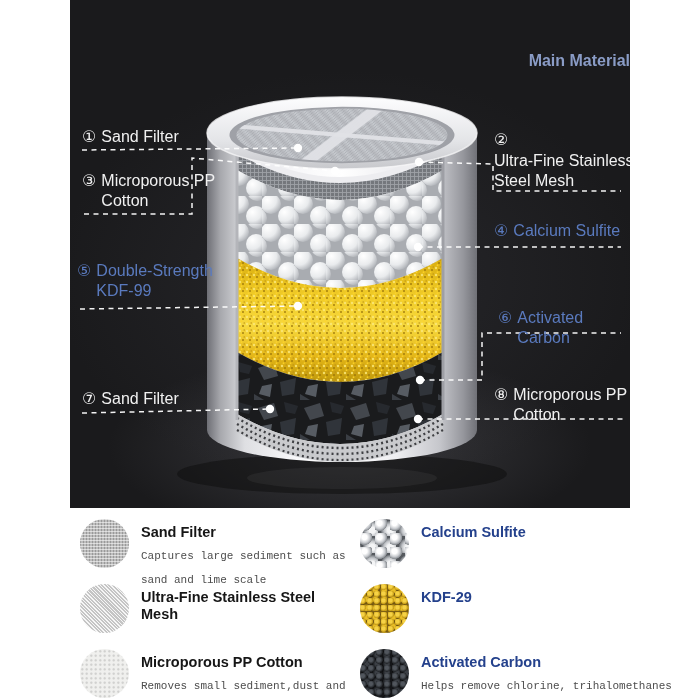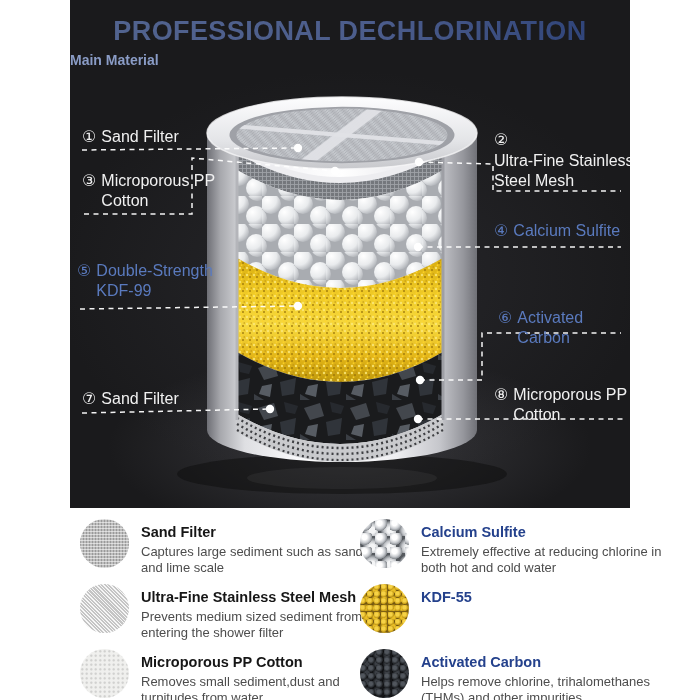--- a/index.html
+++ b/index.html
@@ -18,22 +18,22 @@
     overflow:hidden;
   }
   .hero-title{
     position:absolute;top:16px;left:0;width:100%;text-align:center;
     font-size:27px;font-weight:bold;letter-spacing:.4px;
     background:linear-gradient(90deg,#52648f 0%,#4c5d8c 55%,#2b4076 100%);
     -webkit-background-clip:text;background-clip:text;color:transparent;
     z-index:3;
   }
   .hero-subtitle{
-    position:absolute;top:52px;left:0;width:100%;text-align:left;
-    font-size:14px;font-weight:bold;color:#8a9cc6;z-index:3;
+    position:absolute;top:52px;left:0;width:100%;text-align:right;
+    font-size:16px;font-weight:bold;color:#8a9cc6;z-index:3;
   }
   .hero svg{position:absolute;left:0;top:0;z-index:1;}
   .callout{
     position:absolute;z-index:2;font-size:16px;line-height:20px;
     display:flex;align-items:flex-start;color:#f1f1f1;
   }
   .callout .num{margin-right:5px;flex:0 0 auto;}
   .callout.blue{color:#5a7abe;}
   .callout.num-above{display:block;}
   .callout.num-above .num{display:block;margin:0 0 1px 0;}
@@ -90,28 +90,27 @@
   .sw-carbon{
     background-color:#141518;
     background-image:
       radial-gradient(circle at 35% 35%, #51565d 22%, #25282c 50%, transparent 58%),
       radial-gradient(circle at 70% 64%, #3b3f45 20%, #0e0f11 52%, transparent 60%);
     background-size:8px 8px, 10px 9px;
   }
   .legend-text{padding-top:6px;}
   .legend-title{font-size:14.5px;font-weight:bold;color:#161616;line-height:17px;}
   .legend-col.right .legend-title{color:#24418c;}
-  .legend-desc{font-size:13px;color:#4d4d4d;line-height:16px;margin-top:3px;width:225px;}
+  .legend-desc{font-size:11px;color:#4d4d4d;line-height:24px;margin-top:3px;width:225px;font-family:Liberation Mono, monospace;}
   .legend-col.right .legend-desc{width:255px;}
 </style>
 </head>
 <body>
 
 <div class="hero">
-  <div class="hero-title">PROFESSIONAL DECHLORINATION</div>
   <div class="hero-subtitle">Main Material</div>
 
   <svg width="560" height="508" viewBox="0 0 560 508">
     <defs>
       <linearGradient id="shellG" x1="0" y1="0" x2="1" y2="0">
         <stop offset="0" stop-color="#6e6f75"></stop>
         <stop offset="0.05" stop-color="#a7a8ad"></stop>
         <stop offset="0.14" stop-color="#dedfe2"></stop>
         <stop offset="0.32" stop-color="#f7f7f9"></stop>
         <stop offset="0.5" stop-color="#ffffff"></stop>
@@ -264,43 +263,41 @@
       <div class="swatch sw-sand"></div>
       <div class="legend-text">
         <div class="legend-title">Sand Filter</div>
         <div class="legend-desc">Captures large sediment such as sand and lime scale</div>
       </div>
     </div>
     <div class="legend-item">
       <div class="swatch sw-mesh"></div>
       <div class="legend-text">
         <div class="legend-title">Ultra-Fine Stainless Steel Mesh</div>
-        <div class="legend-desc">Prevents medium sized sediment from entering the shower filter</div>
       </div>
     </div>
     <div class="legend-item">
       <div class="swatch sw-cotton"></div>
       <div class="legend-text">
         <div class="legend-title">Microporous PP Cotton</div>
         <div class="legend-desc">Removes small sediment,dust and turpitudes from water</div>
       </div>
     </div>
   </div>
   <div class="legend-col right">
     <div class="legend-item">
       <div class="swatch sw-calcium"></div>
       <div class="legend-text">
         <div class="legend-title">Calcium Sulfite</div>
-        <div class="legend-desc">Extremely effective at reducing chlorine in both hot and cold water</div>
       </div>
     </div>
     <div class="legend-item">
       <div class="swatch sw-kdf"></div>
       <div class="legend-text">
-        <div class="legend-title">KDF-55</div>
+        <div class="legend-title">KDF-29</div>
       </div>
     </div>
     <div class="legend-item">
       <div class="swatch sw-carbon"></div>
       <div class="legend-text">
         <div class="legend-title">Activated Carbon</div>
         <div class="legend-desc">Helps remove chlorine, trihalomethanes (THMs) and other impurities</div>
       </div>
     </div>
   </div>

